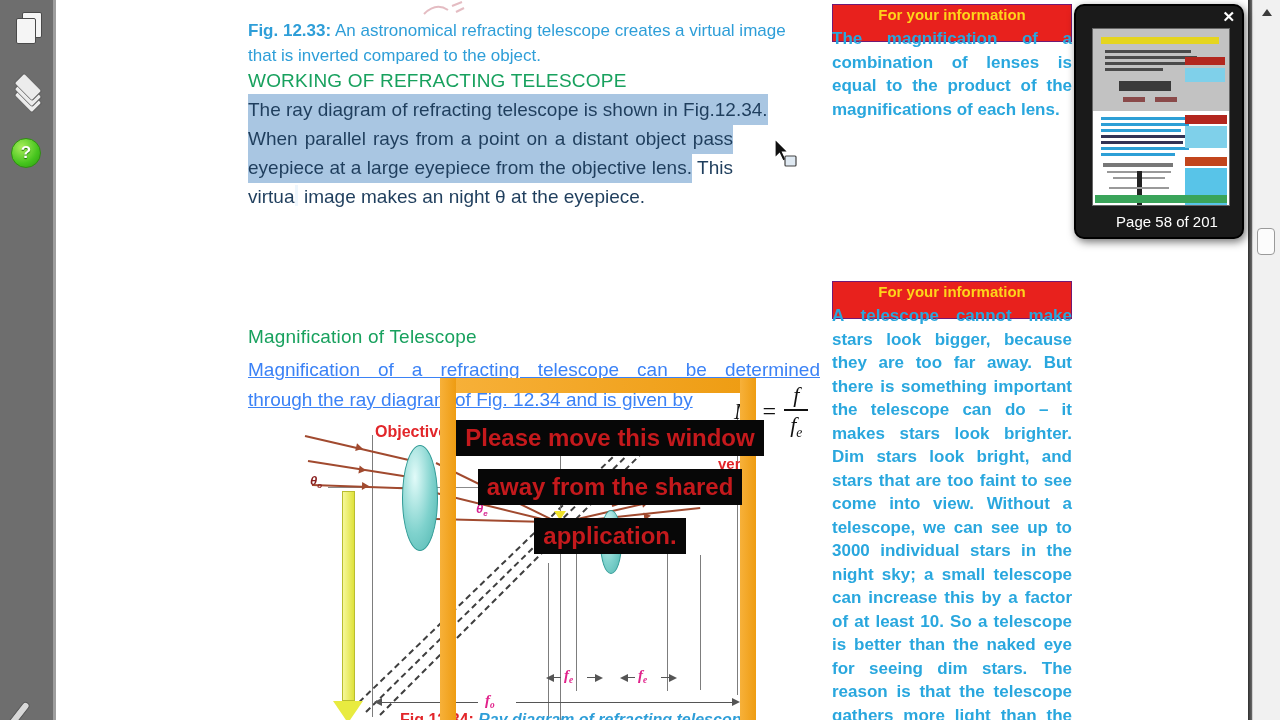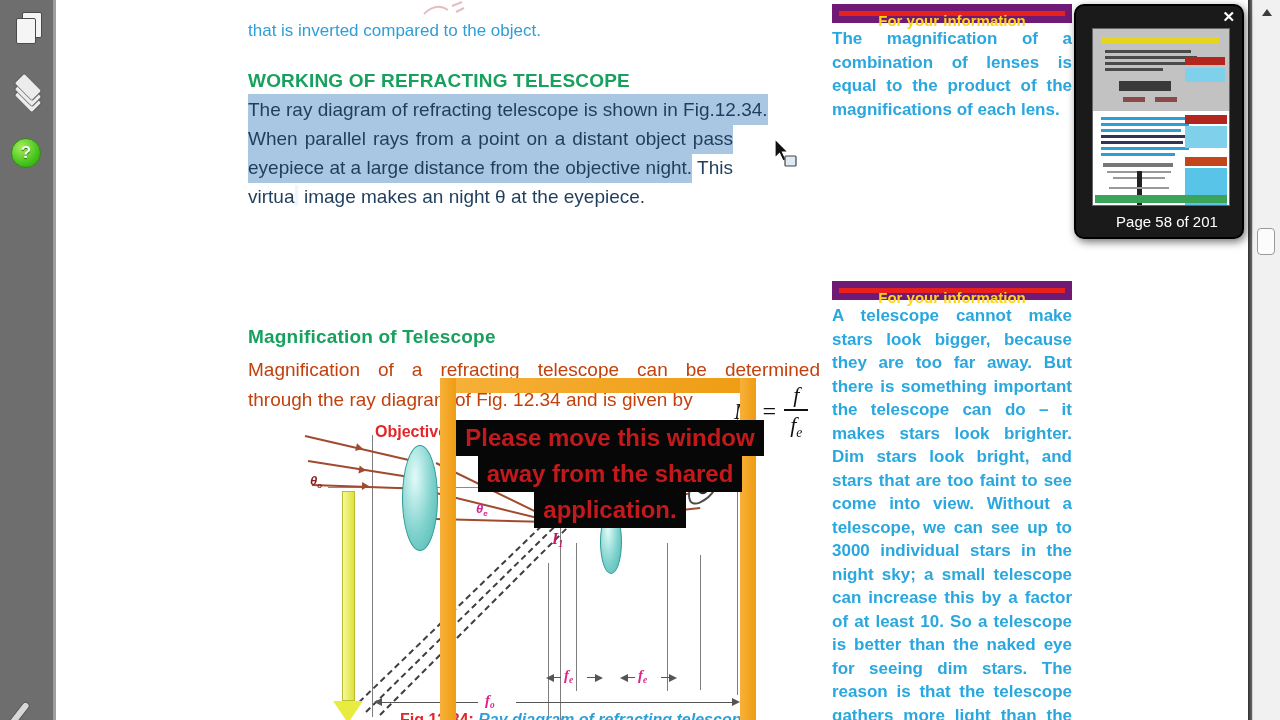--- a/index.html
+++ b/index.html
@@ -16,25 +16,25 @@
   #help-btn { left:11px; top:138px; width:30px; height:30px; border-radius:50%;
     background:radial-gradient(circle at 35% 30%, #a8ee5a, #45c41d 60%, #2d9a10);
     border:1px solid #2f8f12; color:#fff; font-weight:bold; font-size:17px; text-align:center; line-height:28px;
     text-shadow:0 1px 1px #1c6b07; }
   #pen-icon { left:16px; top:700px; width:8px; height:26px; background:#d8d8d8; border:1px solid #555;
     border-radius:4px 4px 2px 2px; transform:rotate(38deg); }
 
   
   .figcap { color:#2e9ed8; font-size:17px; line-height:25px; width:572px; }
   .figcap b { font-weight:bold; }
-  .ghead { color:#18a15e; font-weight:bold; font-size:19px; letter-spacing:0.2px; }
+  .ghead { color:#18a15e; font-weight:normal; font-size:19px; letter-spacing:0.2px; }
   .pline { width:485px; height:29px; font-size:19px; color:#1f3e5d; text-align:justify; text-align-last:justify; white-space:nowrap; }
   .pline.last { text-align-last:left; }
   .hl { background:#a9c6e2; padding:5px 0; }
-  .p2line { width:572px; height:30px; font-size:19px; color:#c2410c; text-align:justify; text-align-last:justify; white-space:nowrap; }
+  .p2line { width:572px; height:30px; font-size:19px; color:#3b82f6; text-align:justify; text-align-last:justify; white-space:nowrap;text-decoration:underline; }
   .p2line.last { text-align-last:left; }
 
   
   #formula { left:734px; top:384px; display:flex; align-items:center; gap:7px;
     font-family:"Liberation Serif", serif; font-style:italic; font-size:24px; color:#111; z-index:6; }
   #formula .frac { display:inline-flex; flex-direction:column; align-items:center; line-height:1; }
   #formula .num { padding:0 6px 3px; font-size:22px; }
   #formula .den { padding:3px 6px 0; border-top:2px solid #111; font-size:22px; }
   sub.s { font-size:0.62em; vertical-align:-0.35em; font-style:italic; }
 
@@ -46,25 +46,25 @@
   .dash { position:absolute; height:0; border-top:2px dashed #3f3f3f; transform-origin:0 50%; }
   .lens { position:absolute; border-radius:50%; border:1px solid #2f9a95;
     background:radial-gradient(ellipse at 35% 30%, #e2fbf9, #7fd2cd 55%, #4db4ae); }
   .dimline { position:absolute; height:1px; background:#555; }
   .dlabel { position:absolute; font-family:"Liberation Serif", serif; font-style:italic; font-weight:bold;
     color:#e0218a; font-size:15px; background:#fff; padding:0 3px; }
   .redlab { color:#e2262a; font-weight:bold; }
 
   
   .obar { position:absolute; background:linear-gradient(90deg,#f7b13a,#ee9c12); z-index:40; }
-  #ovl-msg { left:456px; top:420px; width:308px; display:flex; flex-direction:column; align-items:center; z-index:45; }
+  #ovl-msg { left:456px; top:420px; width:308px; display:flex; flex-direction:column; align-items:center; z-index:45;gap:13px; }
   #ovl-msg span { background:#070707; color:#c4191c; font-weight:bold; font-size:24px; line-height:30px; padding:3px 9px; }
 
   
-  .infohead { width:240px; height:19px; background:#e8211d; border:7px solid #701a75;
+  .infohead { width:240px; height:38px; background:#e8211d; border:1px solid #701a75;
     color:#fed41a; font-weight:bold; font-size:15px; text-align:center; line-height:19px; z-index:4; }
   .infobody { width:240px; font-size:17px; line-height:23.5px; color:#29a7de; font-weight:600;
     text-align:justify; z-index:4; }
 
   
   #thumb-panel { left:1074px; top:4px; width:170px; height:235px; background:#1a1a1a;
     border:2px solid #000; border-radius:10px; box-shadow:2px 3px 8px rgba(0,0,0,0.55); z-index:50; }
   #thumb-close { position:absolute; right:7px; top:2px; color:#fff; font-size:15px; font-weight:bold; cursor:default; }
   #thumb-img { position:absolute; left:16px; top:22px; width:138px; height:178px; background:#fff; border:1px solid #666; overflow:hidden; }
   .tm { position:absolute; }
@@ -99,29 +99,31 @@
     </div>
     <div id="help-btn" class="abs">?</div>
     <div id="pen-icon" class="abs"></div>
   </div>
 
   <svg class="abs" style="left:418px;top:0;z-index:3;" width="60" height="18">
     <path d="M6,14 Q18,2 30,10 M34,6 L44,2 M38,12 L46,8" stroke="#d9a0a8" stroke-width="2" fill="none" opacity="0.7"></path>
   </svg>
 
   <div class="abs figcap" style="left:248px;top:18px;">
+    <div><b>Fig. 12.33:</b>
+      <span>An astronomical refracting telescope creates a virtual image</span></div>
     <div>that is inverted compared to the object.</div>
   </div>
 
   <div class="abs ghead" style="left:248px;top:70px;">WORKING OF REFRACTING TELESCOPE</div>
 
   <div class="abs" style="left:248px;top:99px;z-index:2;">
     <div class="pline"><span class="hl">The ray diagram of refracting telescope is shown in Fig.12.34.</span><span></span></div>
     <div class="pline"><span class="hl">When parallel rays from a point on a distant object pass</span><span></span></div>
-    <div class="pline"><span class="hl">eyepiece at a large distance from the objective night.</span><span> This</span></div>
+    <div class="pline"><span class="hl">eyepiece at a large eyepiece from the objective lens.</span><span> This</span></div>
     <div class="pline last"><span>virtual image makes an night θ at the eyepiece.</span></div>
   </div>
   <div id="text-caret" class="abs"></div>
 
   <div class="abs ghead" style="left:248px;top:326px;">Magnification of Telescope</div>
   <div class="abs" style="left:248px;top:359px;">
     <div class="p2line">Magnification of a refracting telescope can be determined</div>
     <div class="p2line last">through the ray diagram of Fig. 12.34 and is given by</div>
   </div>
 

